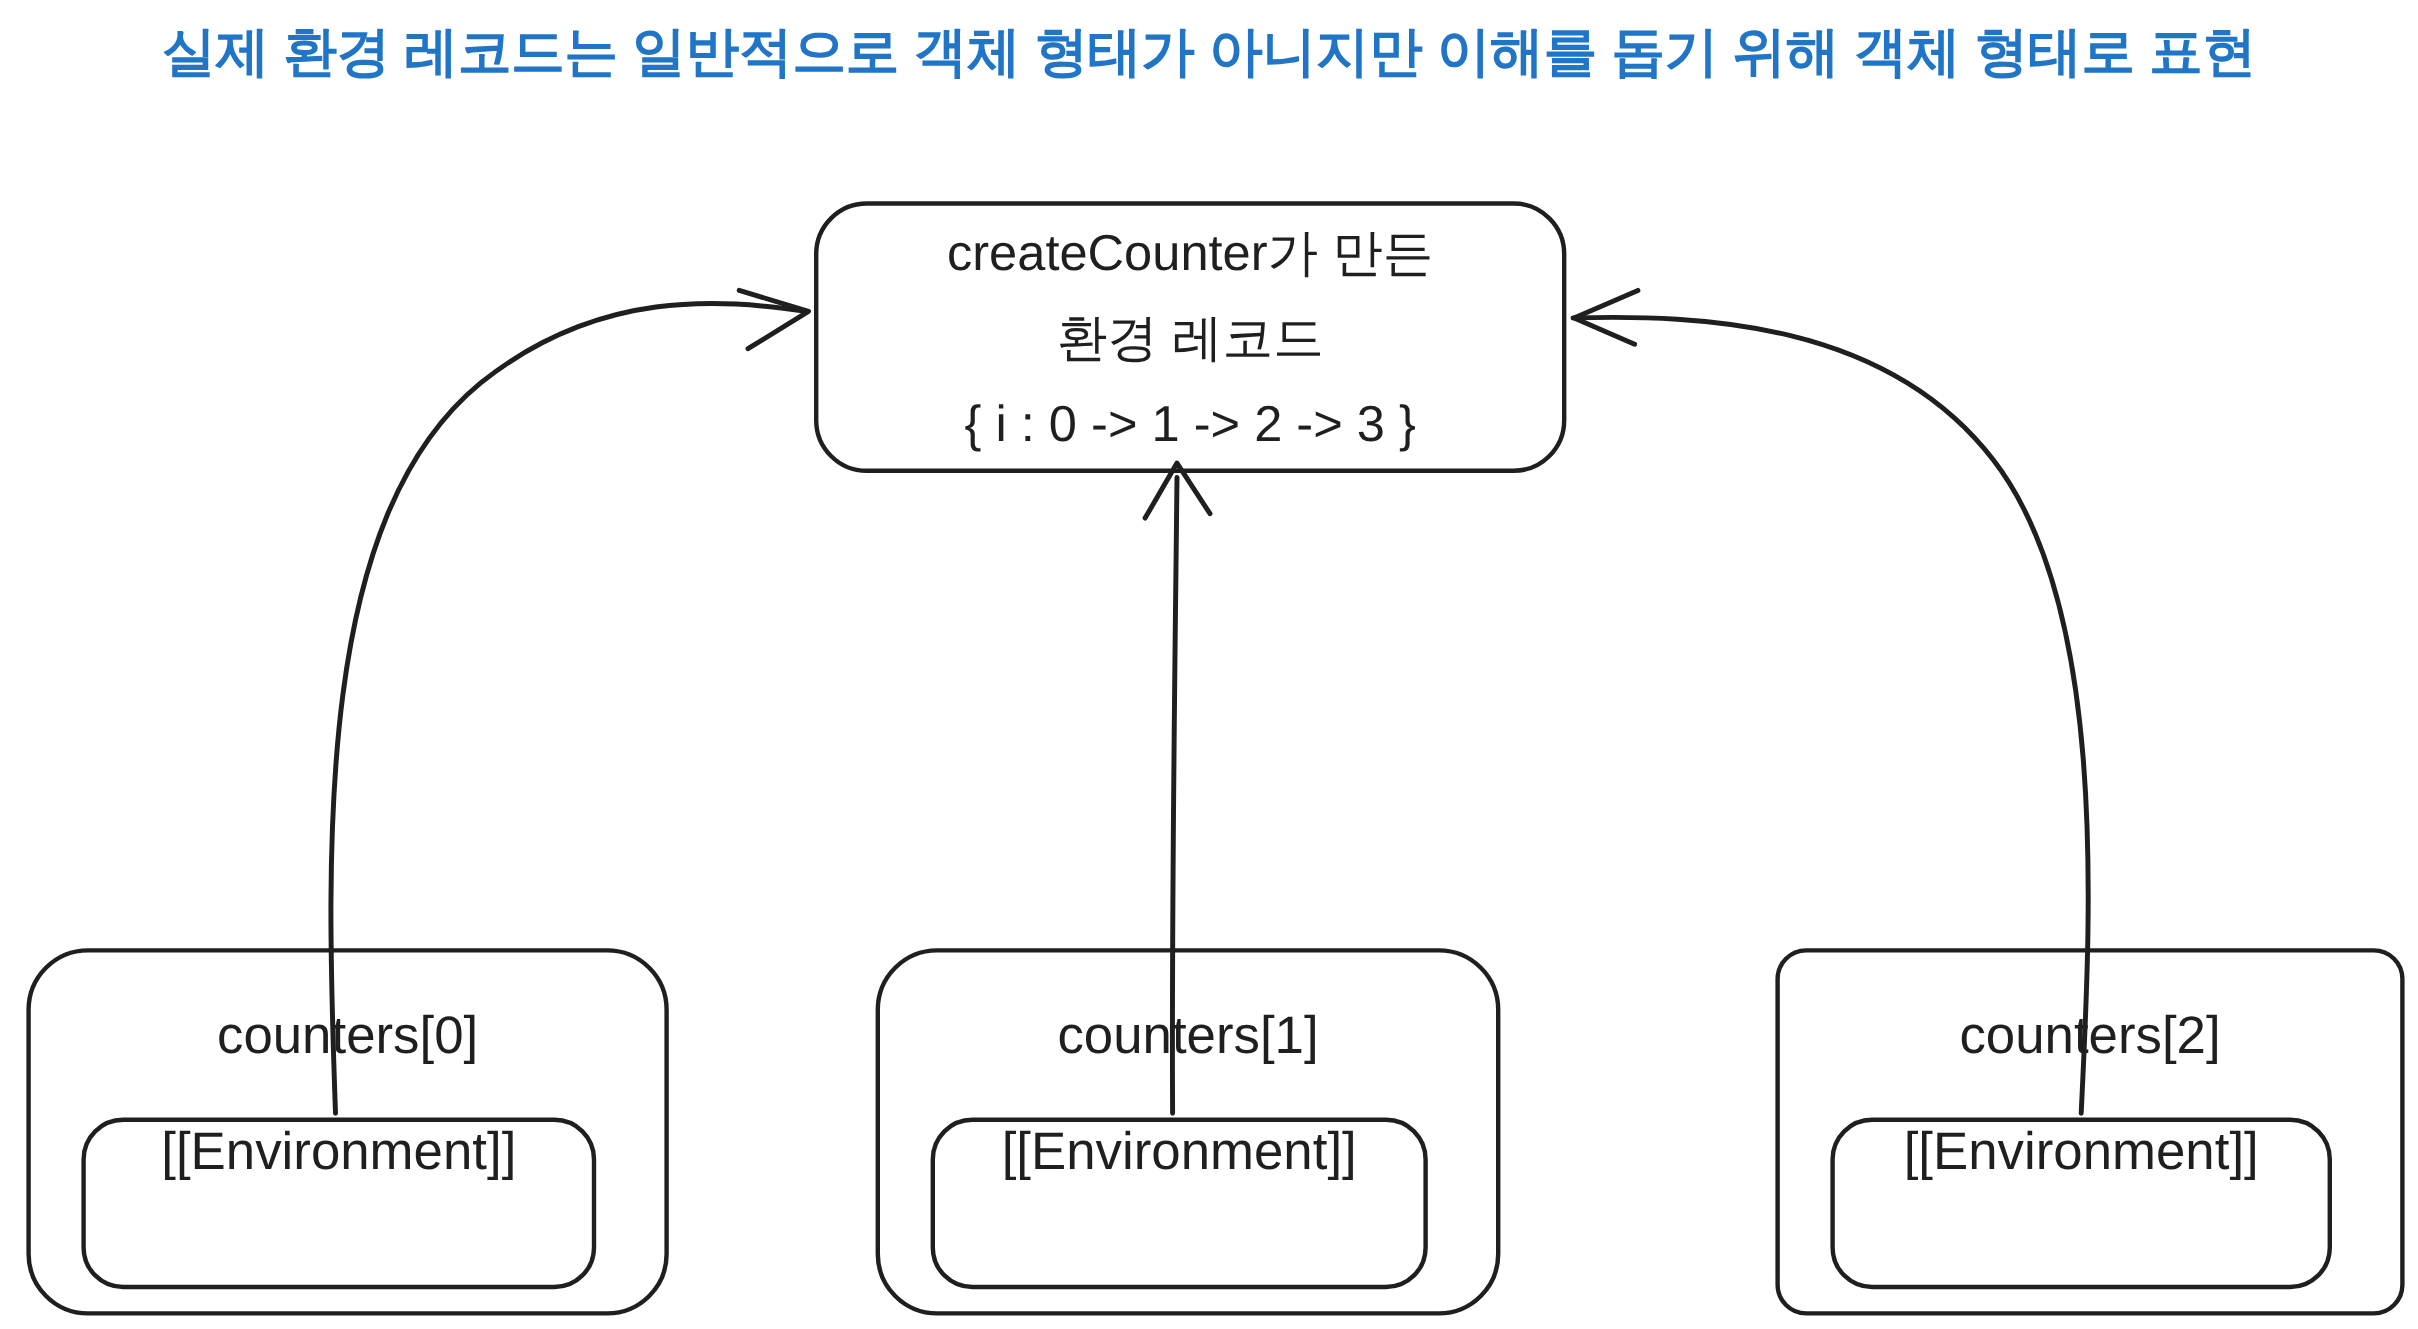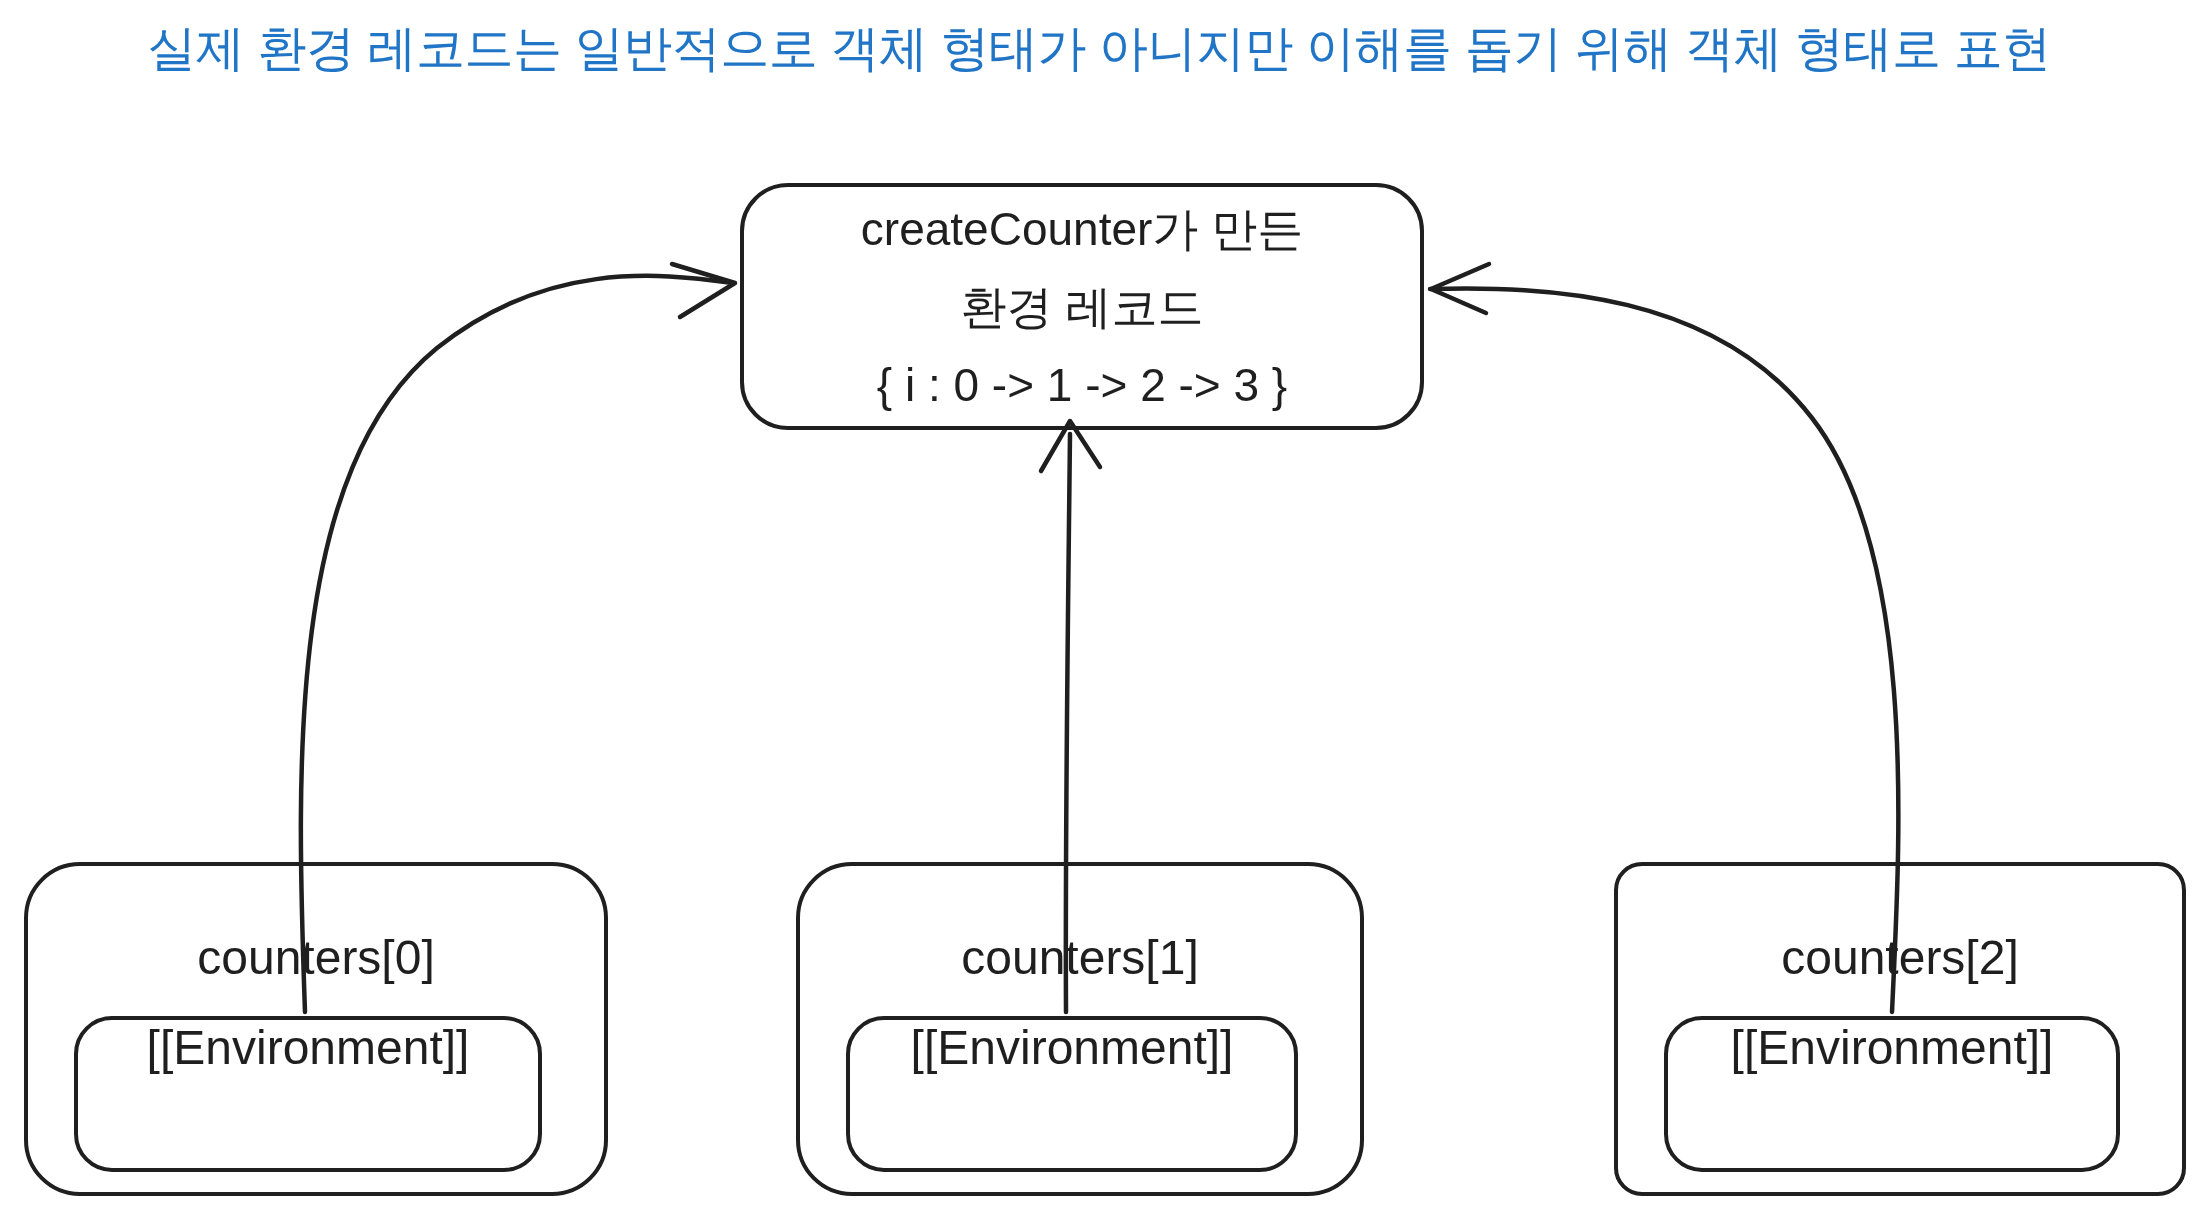--- a/index.html
+++ b/index.html
@@ -13,21 +13,21 @@
     overflow: hidden;
   }
   .title {
     position: absolute;
     top: 20px;
     left: 0;
     right: 0;
     text-align: center;
     font-size: 49px;
     line-height: 1.15;
-    font-weight: 400;
+    font-weight: 700;
     color: #2175c6;
     letter-spacing: -0.5px;
     white-space: nowrap;
   }
   .box {
     position: absolute;
     background: #ffffff;
     border: 4px solid #fca5a5;
     box-sizing: border-box;
   }
@@ -51,21 +51,21 @@
   .counter-box {
     top: 862px;
     height: 334px;
     border-radius: 56px;
   }
   .counter-box-0 { left: 24px;   width: 584px; }
   .counter-box-1 { left: 796px;  width: 568px; }
   .counter-box-2 { left: 1614px; width: 572px; }
   .counter-label {
     position: absolute;
-    top: 16px; left: 0; right: 0;
+    top: 0; left: 0; right: 0;
     height: 150px;
     display: flex;
     align-items: center;
     justify-content: center;
     font-size: 48px;
     white-space: nowrap;
   }
   .slot-box {
     position: absolute;
     left: 46px;

